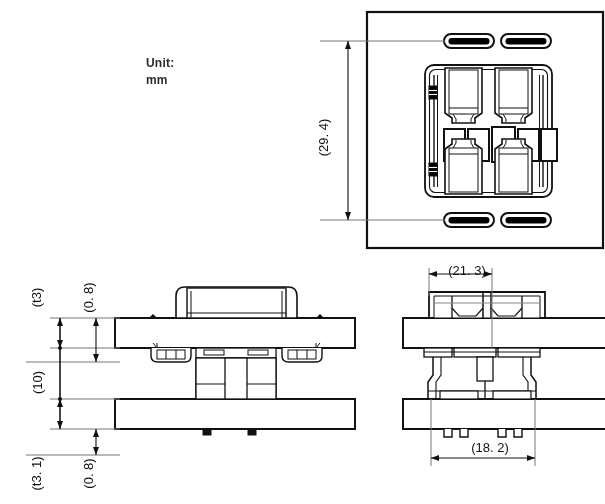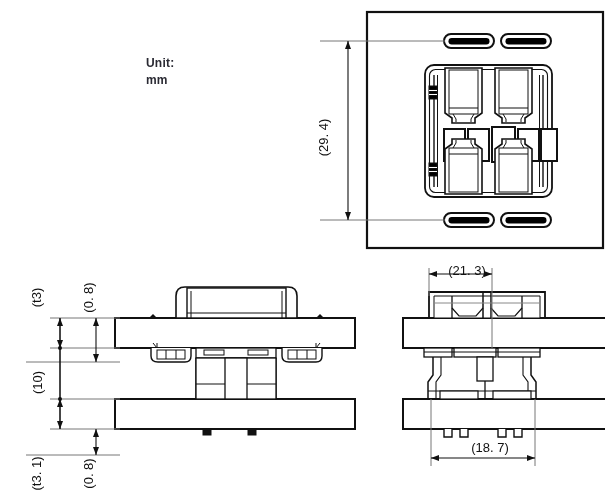--- a/index.html
+++ b/index.html
@@ -20,21 +20,21 @@
 
   <div class="unit-label">
     <div>Unit:</div>
     <div>mm</div>
   </div>
 
   <div class="dim vert" style="left:303px;top:130px;width:60px;text-align:center;margin-left:-30px;">(29. 4)</div>
 
   <div class="dim" style="left:447px;top:263px;transform:translateX(-50%);">(21. 3)</div>
 
-  <div class="dim" style="left:470px;top:440px;transform:translateX(-50%);">(18. 7)</div>
+  <div class="dim" style="left:470px;top:440px;transform:translateX(-50%);">(18. 2)</div>
 
   <div class="dim vert" style="left:16px;top:290px;width:50px;text-align:center;margin-left:-25px;">(t3)</div>
 
   <div class="dim vert" style="left:68px;top:290px;width:50px;text-align:center;margin-left:-25px;">(0. 8)</div>
 
   <div class="dim vert" style="left:17px;top:375px;width:50px;text-align:center;margin-left:-25px;">(10)</div>
 
   <div class="dim vert" style="left:16px;top:466px;width:60px;text-align:center;margin-left:-30px;">(t3. 1)</div>
 
   <div class="dim vert" style="left:68px;top:466px;width:50px;text-align:center;margin-left:-25px;">(0. 8)</div>

